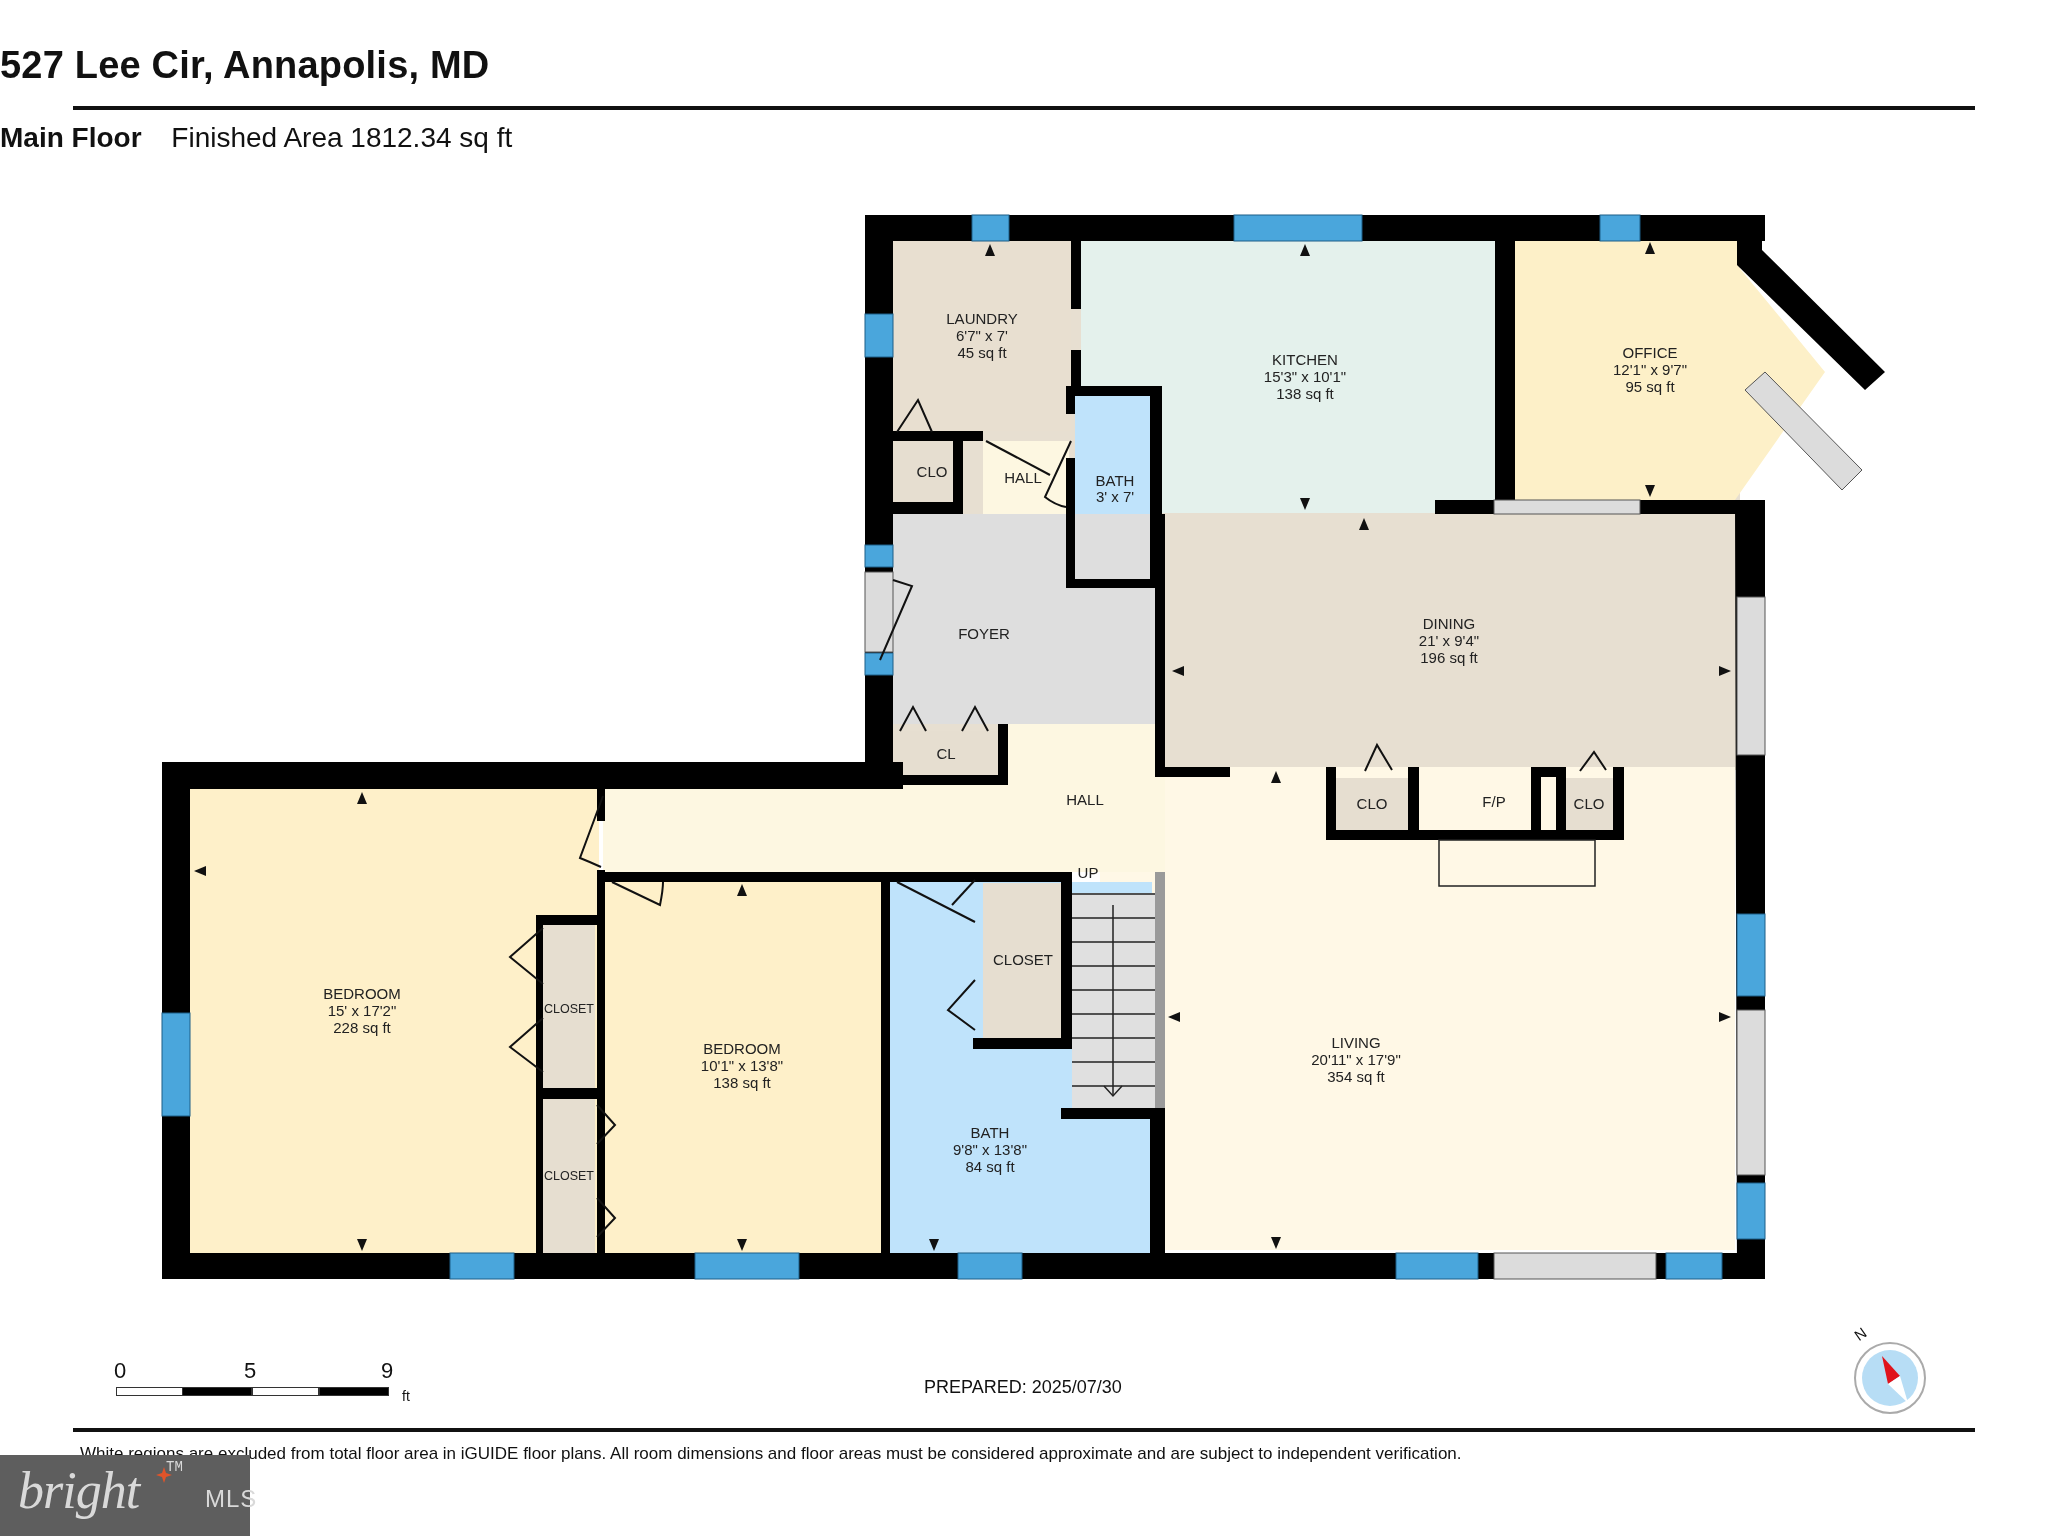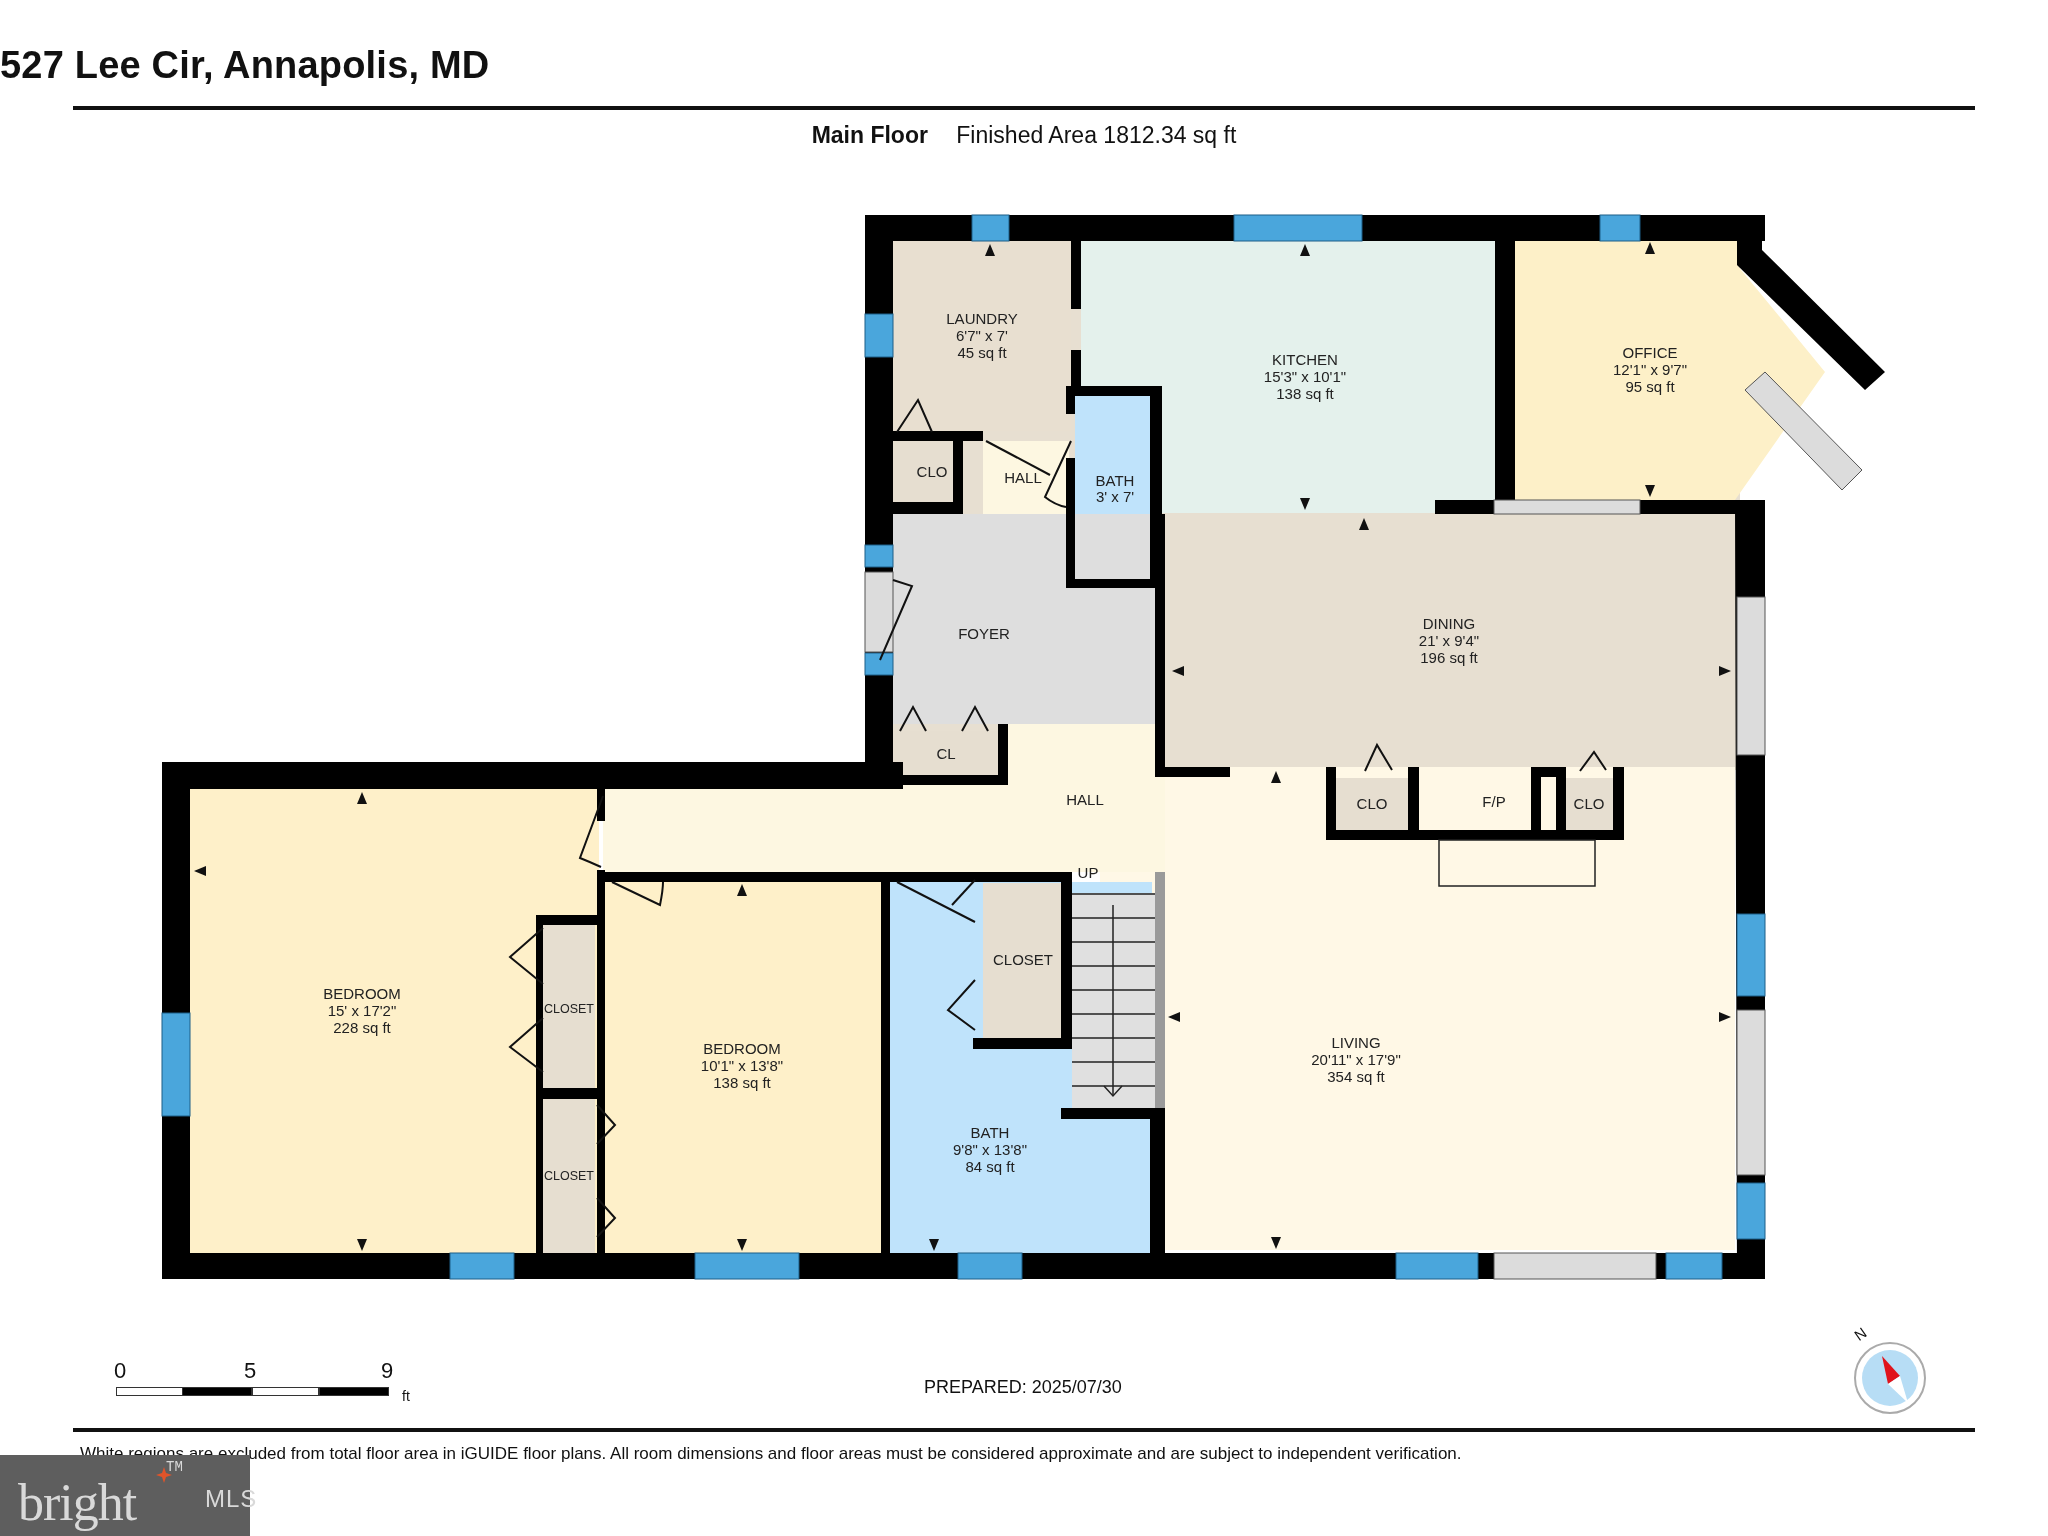--- a/index.html
+++ b/index.html
@@ -1,35 +1,35 @@
 <!DOCTYPE html>
 <html><head>
 <meta charset="utf-8">
 <style>
   html, body { margin: 0; padding: 0; background: #ffffff; }
   body { width: 2048px; height: 1536px; position: relative; overflow: hidden;
          font-family: "Liberation Sans", sans-serif; color: #111; }
   .title { position: absolute; left: 0; width: 2048px; top: 44px; text-align: left;
            font-size: 38px; font-weight: bold; letter-spacing: 0.2px; }
   .rule { position: absolute; left: 73px; width: 1902px; height: 4px; background: #111; }
-  .subtitle { position: absolute; left: 0; width: 2048px; top: 122px; text-align: center; font-size: 23px; }
+  .subtitle { position: absolute; left: 0; width: 2048px; top: 122px; text-align: left; font-size: 28px; }
   .subtitle .floor { font-weight: bold; margin-right: 22px; }
   svg.plan { position: absolute; left: 0; top: 0; }
   .room-label { font-family: "Liberation Sans", sans-serif; font-size: 15px; fill: #222; text-anchor: middle; }
   .room-label.small { font-size: 12.5px; }
   .scale { position: absolute; left: 114px; top: 1358px; width: 320px; height: 50px; }
   .scale .tick { position: absolute; top: 0; font-size: 22px; }
   .scale .bar { position: absolute; top: 29px; height: 9px; border: 1.5px solid #333; box-sizing: border-box; }
   .scale .unit { position: absolute; left: 288px; top: 30px; font-size: 14px; }
   .prepared { position: absolute; left: 924px; top: 1377px; font-size: 18px; }
   .compass { position: absolute; left: 1838px; top: 1318px; width: 100px; height: 100px; }
   .disclaimer { position: absolute; left: 80px; top: 1444px; font-size: 17px; white-space: nowrap; }
   .logo { position: absolute; left: 0; top: 1455px; width: 250px; height: 81px; background: #5e5e5e;
           color: #d9d9d9; }
-  .logo .bright { position: absolute; left: 18px; top: 18px; font-family: "Liberation Serif", serif; font-size: 52px; letter-spacing: -1px; }
+  .logo .bright { position: absolute; left: 18px; top: 6px; font-family: "Liberation Serif", serif; font-size: 52px; letter-spacing: -1px; font-style: italic; }
   .logo .mls { position: absolute; left: 164px; top: 30px; font-size: 24px; letter-spacing: 1px; margin-left: 41px; }
   .logo .star { position: absolute; left: 156px; top: 12px; width: 16px; height: 16px; }
   .logo .tm { position: absolute; left: 166px; top: 4px; font-size: 14px; font-family: Liberation Mono, monospace; }
 </style>
 </head>
 <body>
 
 <div class="title">527 Lee Cir, Annapolis, MD</div>
 <div class="rule" style="top:106px"></div>
 <div class="subtitle">

